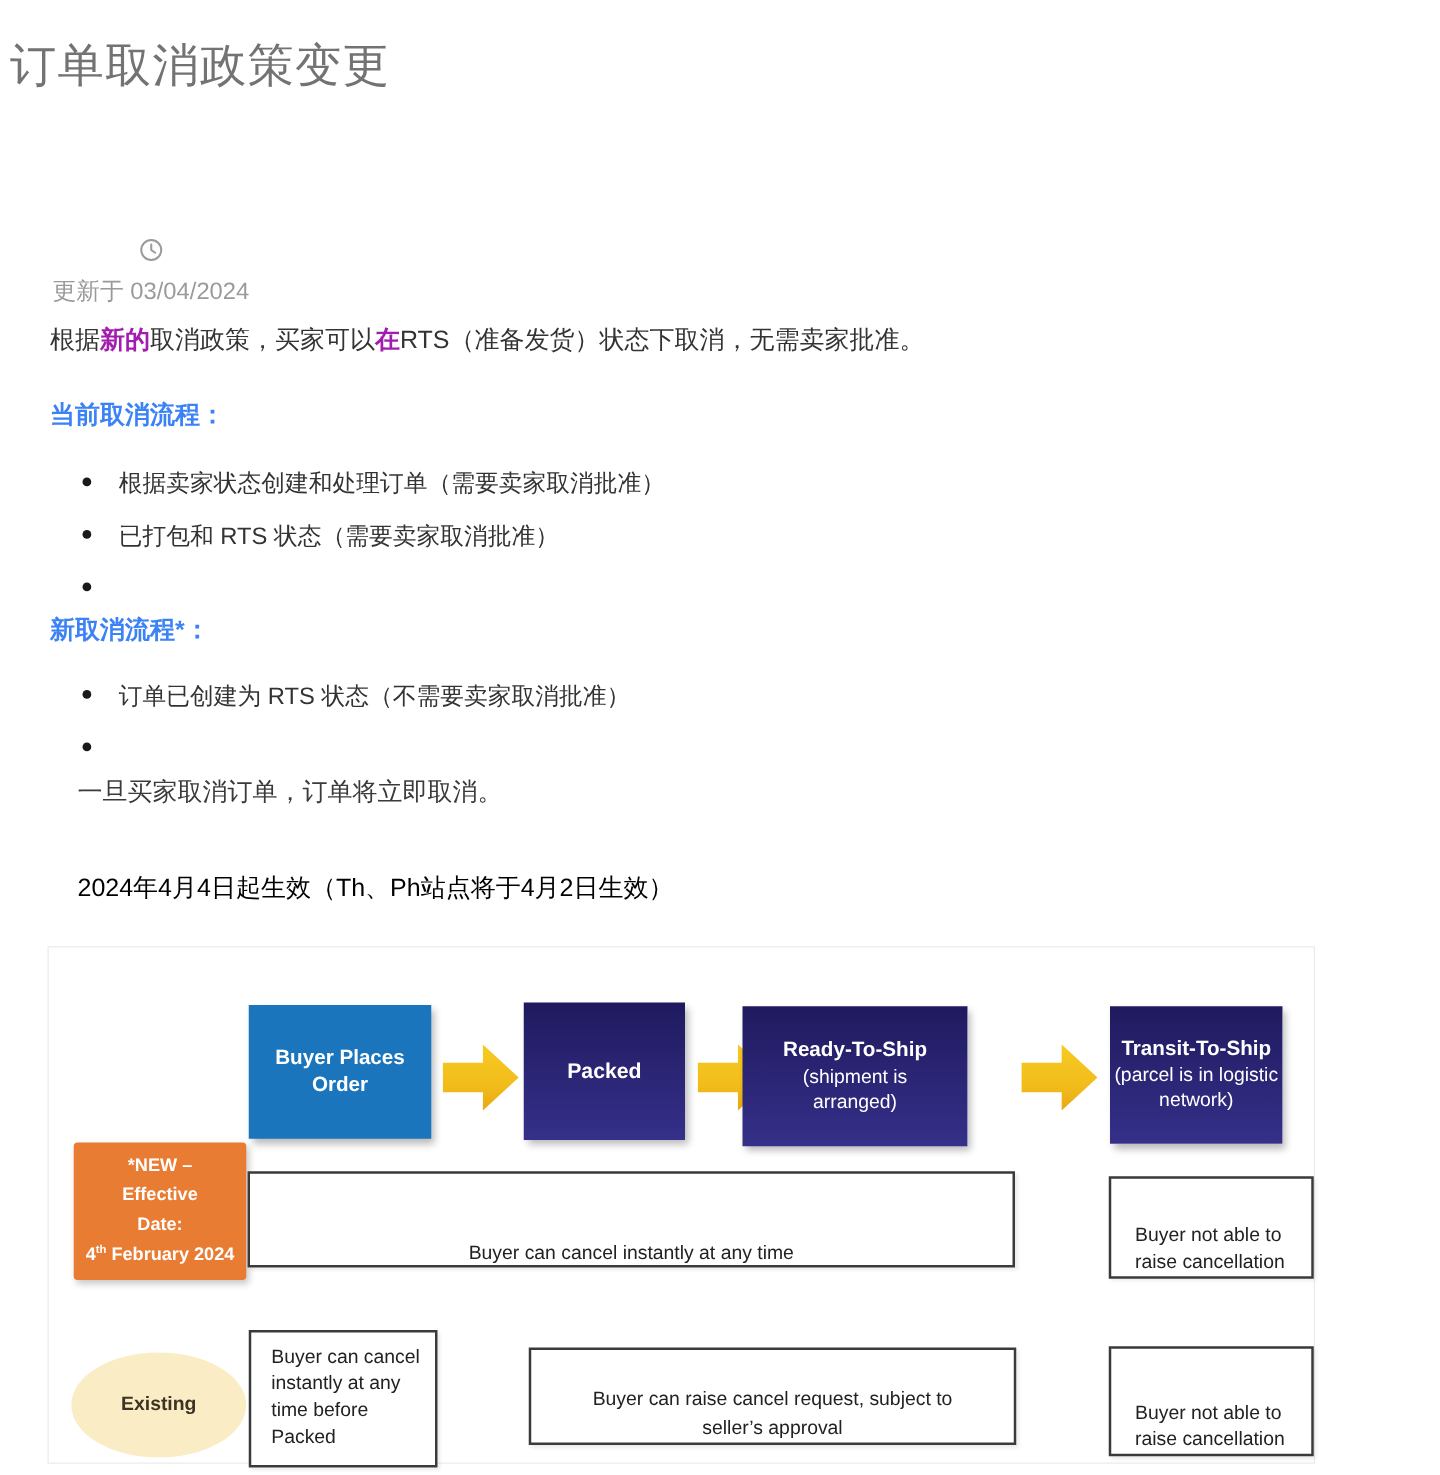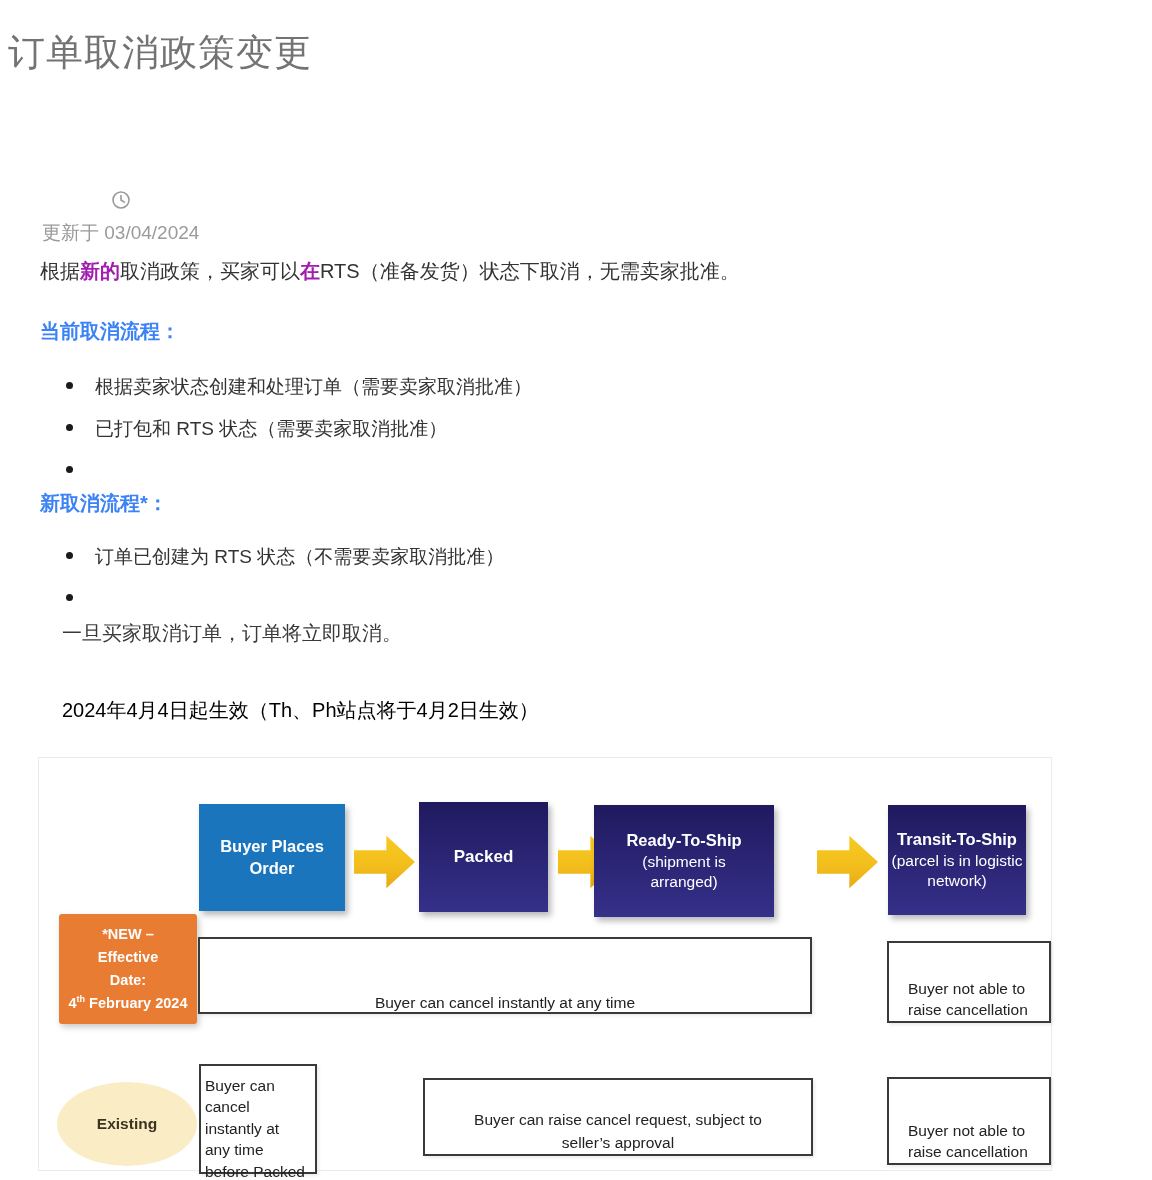--- a/index.html
+++ b/index.html
@@ -58,21 +58,21 @@
 
   .wbox { background:#fff; border:2px solid #3a3a3a; color:#222; display:flex; align-items:flex-end; justify-content:center; box-shadow:2px 2px 3px rgba(0,0,0,.08); }
   .wbox span { position:static; }
   .box-cancel-anytime { left:159px; top:179px; width:614px; height:77px; font-size:15.5px; text-align:center; }
   .box-notable-top { left:848px; top:183px; width:164px; height:82px; font-size:15.5px; }
   .box-notable-top span, .box-notable-bottom span { width:122px; text-align:left; line-height:1.35; }
   .badge-existing { left:18px; top:324px; width:140px; height:84px; background:#faedc5; border-radius:50%;
                     display:flex; align-items:center; justify-content:center;
                     font-size:15.5px; font-weight:bold; color:#3c3423; }
   .badge-existing span { position:static; }
-  .box-before-packed { left:160px; top:306px; width:118px; height:110px; font-size:15.5px; align-items:flex-start; justify-content:flex-start; padding:9px 8px 0 4px; }
+  .box-before-packed { left:160px; top:306px; width:151px; height:110px; font-size:15.5px; align-items:flex-start; justify-content:flex-start; padding:9px 8px 0 16px; }
   .box-before-packed span { text-align:left; line-height:1.38; }
   .box-raise-request { left:384px; top:320px; width:390px; height:78px; font-size:15.5px; text-align:center; padding:0 28px; }
   .box-raise-request span { line-height:1.45; }
   .box-notable-bottom { left:848px; top:319px; width:164px; height:88px; font-size:15.5px; }
 </style>
 </head>
 <body>
 
 <div class="page">
 

